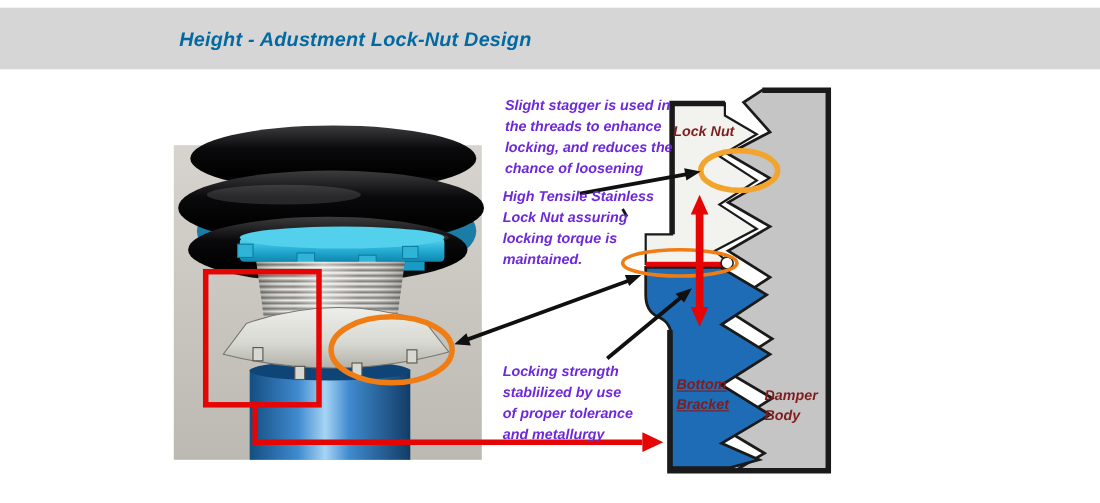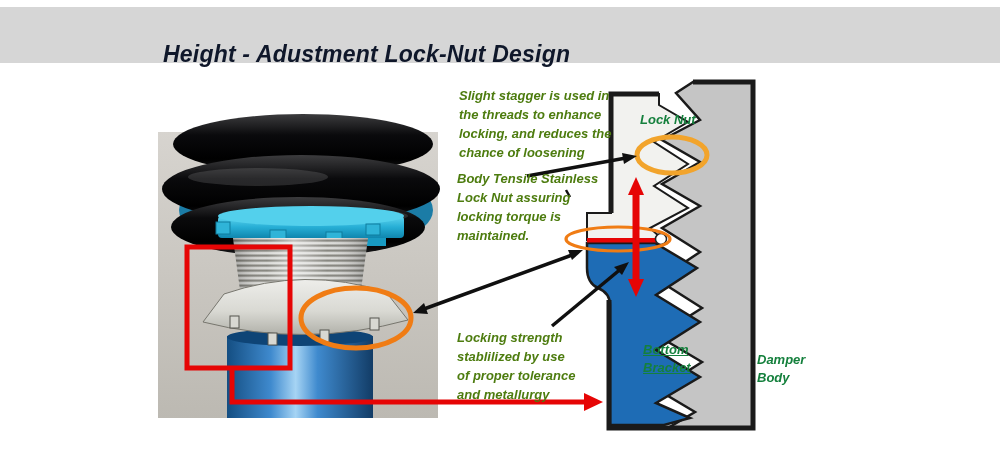--- a/index.html
+++ b/index.html
@@ -6,41 +6,40 @@
   body {
     width:1000px; height:457px; position:relative; overflow:hidden;
     background:#ffffff;
     font-family:"Liberation Sans", sans-serif;
   }
   .header {
     position:absolute; left:0; top:7px; width:1000px; height:56px;
     background:var(--header-bar,#d6d6d6);
   }
   .title {
-    position:absolute; left:163px; top:34px;
-    font-size:23px; font-weight:bold; font-style:italic; color:#0f172a;
+    position:absolute; left:163px; top:19px;
+    font-size:18px; font-weight:bold; font-style:italic; color:#0369a1;
     letter-spacing:0.2px; white-space:pre;
   }
   .note {
     position:absolute; white-space:pre;
     font-size:13px; line-height:19px; font-weight:bold; font-style:italic;
-    color:#4d7c0f;
+    color:#6d28d9;
   }
   #note-stagger { left:459px; top:86px; }
   #note-tensile { left:457px; top:169px; }
   #note-locking { left:457px; top:328px; }
   .dlabel {
     position:absolute; white-space:pre;
     font-size:13px; line-height:18px; font-weight:bold; font-style:italic;
-    color:#15803d;
-    margin-left:28px;
+    color:#7f1d1d;
   }
   #lbl-locknut { left:612px; top:111px; }
   #lbl-bracket { left:615px; top:341px;text-decoration:underline; }
-  #lbl-damper  { left:729px; top:351px; }
+  #lbl-damper  { left:695px; top:351px; }
   svg.scene { position:absolute; left:0; top:0; }
 
   .damper  { fill:var(--damper-gray,#c5c5c5); stroke:var(--outline-black,#1a1a1a); stroke-width:2.5; }
   .locknut { fill:var(--locknut-fill,#f2f2ef); stroke:var(--outline-black,#1a1a1a); stroke-width:2; }
   .bracket { fill:var(--bracket-blue,#1e6cb5); stroke:var(--outline-black,#1a1a1a); stroke-width:2.5; }
   .thick   { fill:none; stroke:var(--outline-black,#1a1a1a); stroke-width:5; stroke-linejoin:miter; }
   .red-stroke { stroke:var(--annotation-red,#e60505); fill:none; }
   .red-fill   { fill:var(--annotation-red,#e60505); }
   .orange { stroke:var(--highlight-orange,#f07c14); fill:none; }
   .amber  { stroke:var(--highlight-amber,#f2a42c); fill:none; }
@@ -185,21 +184,21 @@
       <polygon class="black-head" points="629,262 622,275 614,267"></polygon>
     </g>
     <line x1="566" y1="190" x2="570" y2="197" stroke="#101010" stroke-width="2.5"></line>
   </g>
 </svg>
 
 <div class="note" id="note-stagger">Slight stagger is used in
 the threads to enhance
 locking, and reduces the
 chance of loosening</div>
-<div class="note" id="note-tensile">Body Tensile Stainless
+<div class="note" id="note-tensile">High Tensile Stainless
 Lock Nut assuring
 locking torque is
 maintained.</div>
 <div class="note" id="note-locking">Locking strength
 stablilized by use
 of proper tolerance
 and metallurgy</div>
 
 <div class="dlabel" id="lbl-locknut">Lock Nut</div>
 <div class="dlabel" id="lbl-bracket">Bottom

